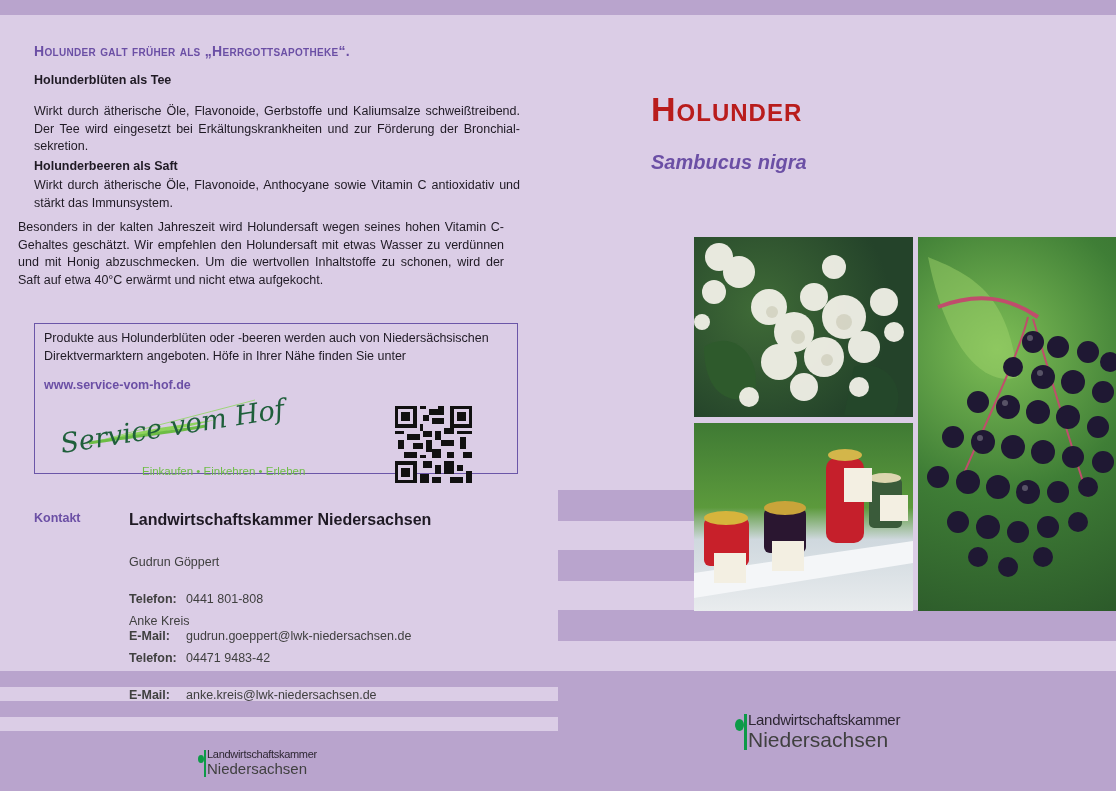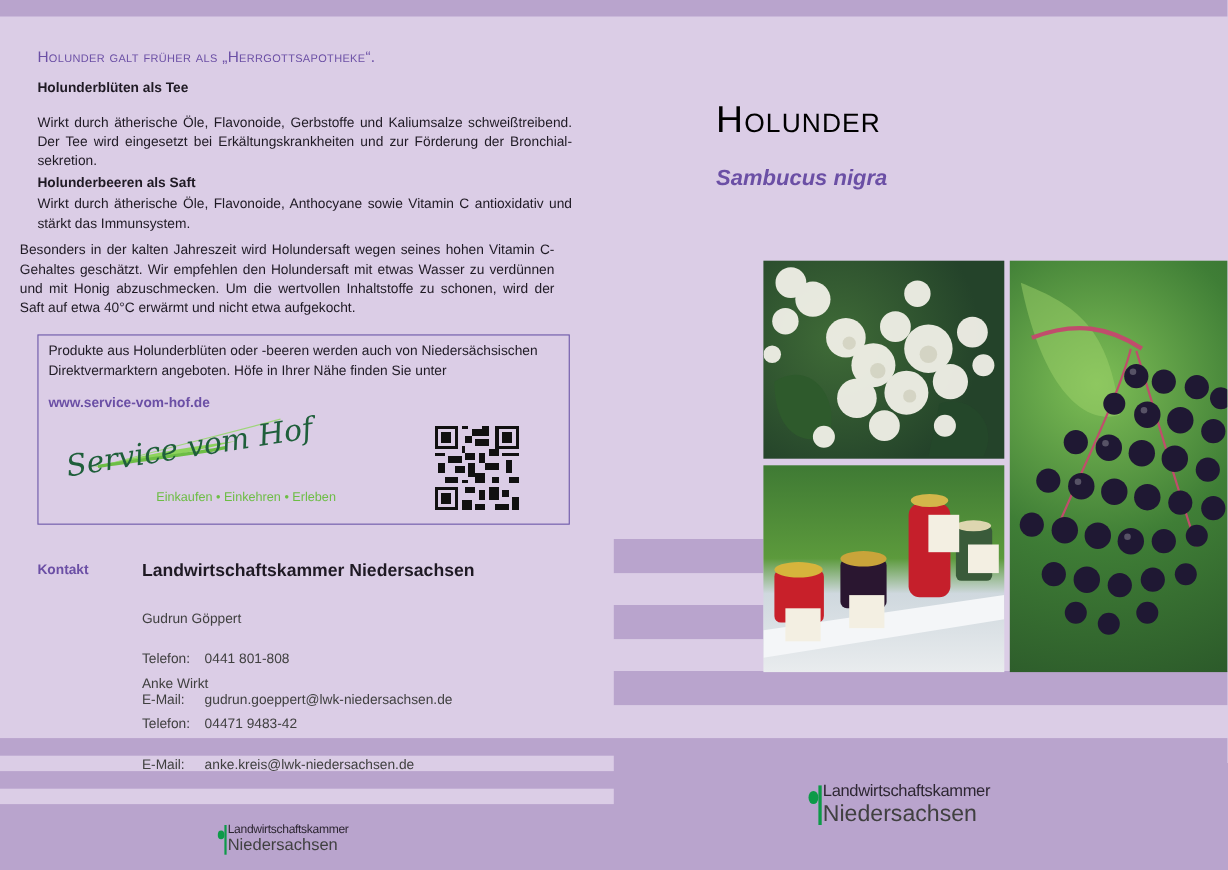--- a/index.html
+++ b/index.html
@@ -5,39 +5,39 @@
   * { box-sizing: border-box; margin: 0; padding: 0; }
   html, body { width: 1116px; height: 791px; overflow: hidden; }
   body { background: #dbcde6; font-family: "Liberation Sans", sans-serif; color: #2a2130; position: relative; }
   .abs { position: absolute; }
   .top-band { left: 0; top: 0; width: 1116px; height: 15px; background: #b9a4cd; }
   .bottom-band { left: 0; top: 671px; width: 1116px; height: 120px; background: #b9a4cd; }
   .stripe-light { background: #dbcde6; }
   .stripe-dark { background: #b9a4cd; }
 
   
-  .headline { left: 34px; top: 43px; font-size: 14px; font-weight: normal; color: #6b4fa5; font-variant: small-caps; letter-spacing: 0.3px; }
+  .headline { left: 34px; top: 43px; font-size: 14px; font-weight: bold; color: #6b4fa5; font-variant: small-caps; letter-spacing: 0.3px; }
   .subhead { font-size: 12.5px; font-weight: bold; color: #1f1a24; }
   .para { font-size: 12.5px; line-height: 17.5px; color: #1f1a24; text-align: justify; width: 486px; }
-  .box { left: 34px; top: 304px; width: 484px; height: 173px; border: 1.5px solid #6b56a8; }
+  .box { left: 34px; top: 323px; width: 484px; height: 151px; border: 1.5px solid #6b56a8; }
   .box-text { position: absolute; left: 9px; top: 6px; width: 466px; font-size: 12.5px; line-height: 17.5px; color: #1f1a24; }
   .box-link { position: absolute; left: 9px; top: 54px; font-size: 12.5px; font-weight: bold; color: #6b4fa5; text-decoration: none; text-align: center; }
   .svh-logo { position: absolute; left: 20px; top: 72px; width: 290px; height: 90px; }
   .svh-script { position: absolute; left: 8px; top: 32px; font-family: "DejaVu Serif", serif; font-style: italic; font-size: 27px; color: #1f5f3b; transform: rotate(-9deg); transform-origin: left bottom; white-space: nowrap; }
   .svh-tag { position: absolute; left: 87px; top: 69px; font-size: 11.5px; color: #6dbd45; white-space: nowrap; }
   .qr { position: absolute; left: 360px; top: 82px; width: 77px; height: 77px; }
 
   .contact-label { left: 34px; top: 511px; font-size: 12.5px; font-weight: bold; color: #6b4fa5; }
   .contact-org { left: 129px; top: 511px; font-size: 16px; font-weight: bold; color: #1f1a24; }
   .contact-line { font-size: 12.5px; color: #404040; line-height: 17px; margin-top: 20px; }
   .kv { display: flex; }
-  .kv .k { width: 57px; }
+  .kv .k { width: 57px; font-weight: bold; }
 
   
-  .title { left: 651px; top: 90px; font-size: 34px; font-weight: normal; color: #000000; font-variant: small-caps; letter-spacing: 1px; }
+  .title { left: 651px; top: 90px; font-size: 34px; font-weight: bold; color: #b91c1c; font-variant: small-caps; letter-spacing: 1px; }
   .latin { left: 651px; top: 151px; font-size: 20px; font-style: italic; font-weight: bold; color: #6b4fa5; }
   .photo { position: absolute; overflow: hidden; }
   .lwk-logo { position: absolute; }
   .lwk-dot { position: absolute; border-radius: 50%; background: #0d9a48; }
   .lwk-bar { position: absolute; background: #0d9a48; }
   .lwk-top { position: absolute; color: #2d2632; white-space: nowrap; font-family: "Liberation Sans", sans-serif; }
   .lwk-bottom { position: absolute; color: #404040; white-space: nowrap; font-family: "Liberation Sans", sans-serif; }
 </style>
 </head>
 <body>
@@ -132,21 +132,21 @@
     <span class="k">Telefon:</span>
     <span>0441 801-808</span>
   </div>
   <div class="contact-line kv">
     <span class="k">E-Mail:</span>
     <span>gudrun.goeppert@lwk-niedersachsen.de</span>
   </div>
 </div>
 
 <div class="abs" style="left:129px;top:593px;">
-  <div class="contact-line">Anke Wirkt</div>
+  <div class="contact-line">Anke Kreis</div>
   <div class="contact-line kv">
     <span class="k">Telefon:</span>
     <span>04471 9483-42</span>
   </div>
   <div class="contact-line kv">
     <span class="k">E-Mail:</span>
     <span>anke.kreis@lwk-niedersachsen.de</span>
   </div>
 </div>
 

